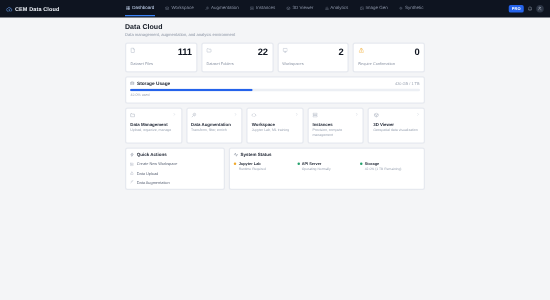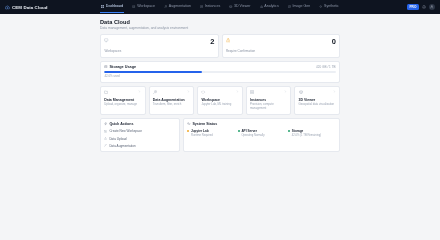--- a/index.html
+++ b/index.html
@@ -225,21 +225,44 @@
   </div>
 </div>
 
 <div class="page">
 
   <div class="page-title">Data Cloud</div>
   <div class="page-sub">Data management, augmentation, and analysis environment</div>
 
   <div class="stats">
 
-
+    <div class="stat">
+      <div class="stat-top">
+        <span class="stat-ic">
+          <svg viewBox="0 0 24 24" fill="none" stroke="currentColor" stroke-width="2">
+              <path d="M14 2H7a2 2 0 0 0-2 2v16a2 2 0 0 0 2 2h10a2 2 0 0 0 2-2V7z"></path>
+              <path d="M14 2v5h5"></path>
+            </svg>
+        </span>
+        <span class="stat-val">111</span>
+      </div>
+      <div class="stat-label">Dataset Files</div>
+    </div>
+
+    <div class="stat">
+      <div class="stat-top">
+        <span class="stat-ic">
+          <svg viewBox="0 0 24 24" fill="none" stroke="currentColor" stroke-width="2" stroke-linejoin="round">
+              <path d="M3 7a2 2 0 0 1 2-2h4l2 2.5h8a2 2 0 0 1 2 2V18a2 2 0 0 1-2 2H5a2 2 0 0 1-2-2z"></path>
+            </svg>
+        </span>
+        <span class="stat-val">22</span>
+      </div>
+      <div class="stat-label">Dataset Folders</div>
+    </div>
 
     <div class="stat">
       <div class="stat-top">
         <span class="stat-ic">
           <svg viewBox="0 0 24 24" fill="none" stroke="currentColor" stroke-width="2" stroke-linejoin="round">
               <rect x="3" y="4" width="18" height="13" rx="2"></rect>
               <path d="M8 21h8M12 17v4"></path>
             </svg>
         </span>
         <span class="stat-val">2</span>

